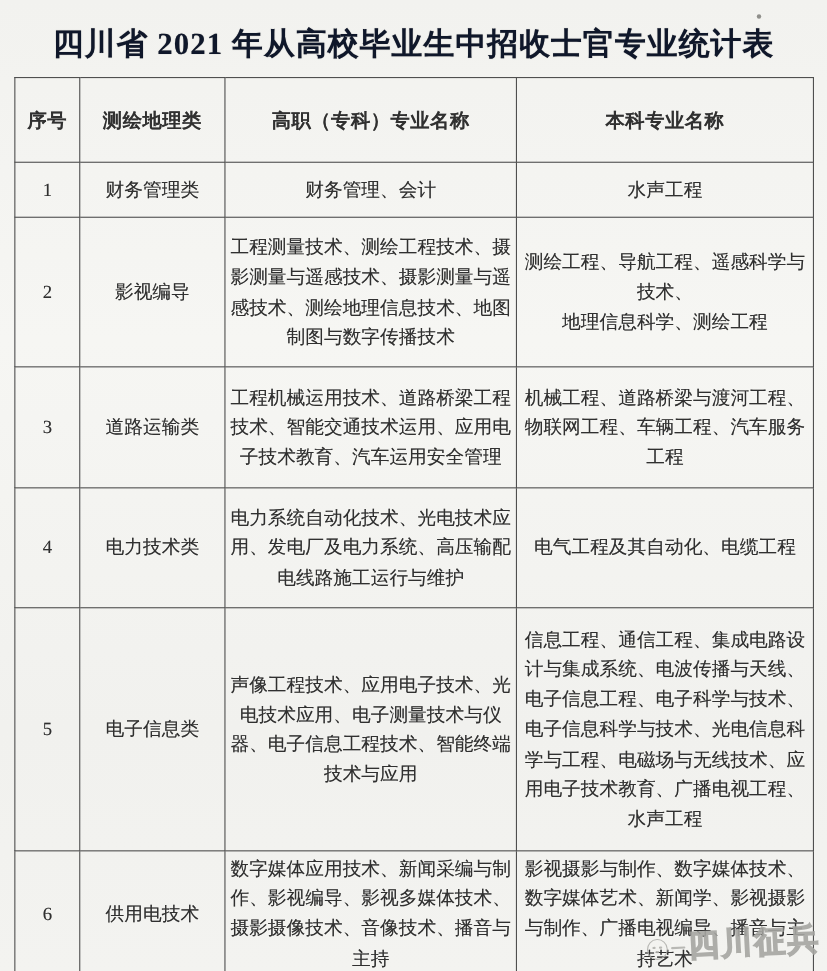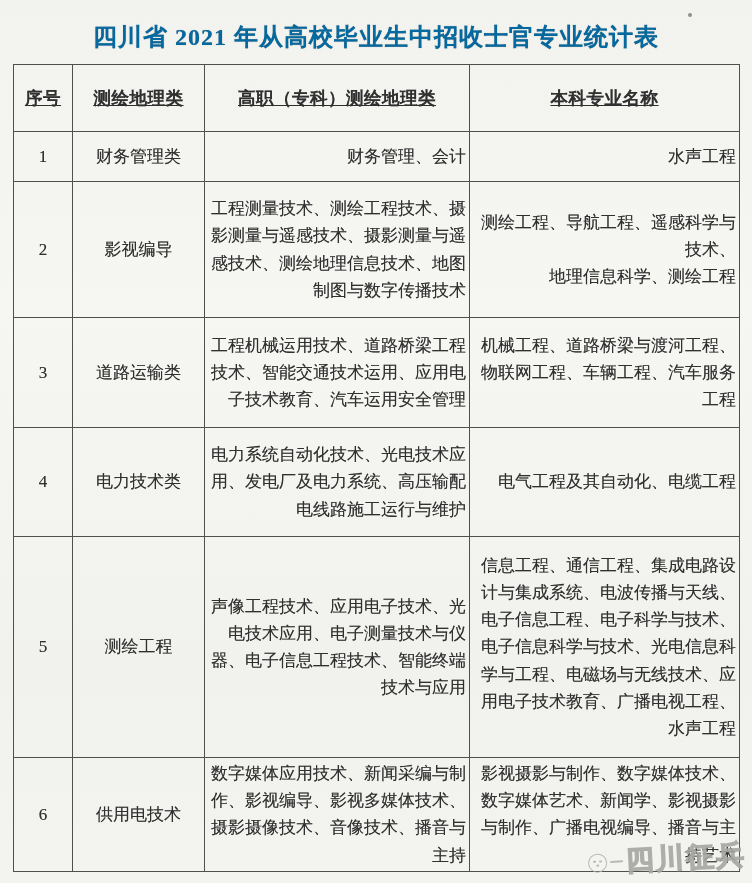--- a/index.html
+++ b/index.html
@@ -11,24 +11,24 @@
     height: 883px;
     position: relative;
     overflow: hidden;
     background: linear-gradient(180deg, #f2f2ef 0%, #f6f6f3 35%, #f1f1ee 75%, #f3f3f0 100%);
     font-family: "Liberation Serif", "DejaVu Serif", serif;
     color: #2e2e2e;
   }
   .page-title {
     margin: 21px 10px 11px 10px;
     text-align: center;
-    font-size: 24px;
+    font-size: 28px;
     font-weight: bold;
     letter-spacing: 1px;
-    color: #0369a1;
+    color: #0f172a;
     text-shadow: 0 0 0.7px rgba(40,40,40,0.55);
   }
   table.majors {
     border-collapse: collapse;
     table-layout: fixed;
     margin-left: 13px;
     width: 726px;
   }
   col.c1 { width: 59px; }
   col.c2 { width: 132px; }
@@ -44,21 +44,20 @@
     color: #303030;
     text-shadow: 0 0 0.6px rgba(50,50,50,0.5);
   }
   th {
     font-weight: bold;
     font-size: 17.5px;
     letter-spacing: 0.5px;
   }
   td.c-voc, td.c-ug {
     white-space: pre-line;
-    text-align: right;
   }
   .watermark {
     position: absolute;
     right: 6px;
     bottom: 10px;
     display: flex;
     align-items: center;
     gap: 3px;
     transform: rotate(-3deg);
     opacity: 0.9;
@@ -112,24 +111,24 @@
 <div class="page-title">四川省 2021 年从高校毕业生中招收士官专业统计表</div>
 
 <table class="majors">
   <colgroup>
     <col class="c1">
       <col class="c2">
       <col class="c3">
       <col class="c4">
   </colgroup>
   <thead>
-    <tr style="height:67px;text-decoration:underline;">
+    <tr style="height:77px;">
       <th>序号</th>
       <th>测绘地理类</th>
-      <th>高职（专科）测绘地理类</th>
+      <th>高职（专科）专业名称</th>
       <th>本科专业名称</th>
     </tr>
   </thead>
   <tbody>
     <tr style="height:50px;">
       <td class="c-no">1</td>
       <td class="c-cat">财务管理类</td>
       <td class="c-voc">财务管理、会计</td>
       <td class="c-ug">水声工程</td>
     </tr>
@@ -147,21 +146,21 @@
       <td class="c-ug">机械工程、道路桥梁与渡河工程、物联网工程、车辆工程、汽车服务工程</td>
     </tr>
     <tr style="height:109px;">
       <td class="c-no">4</td>
       <td class="c-cat">电力技术类</td>
       <td class="c-voc">电力系统自动化技术、光电技术应用、发电厂及电力系统、高压输配电线路施工运行与维护</td>
       <td class="c-ug">电气工程及其自动化、电缆工程</td>
     </tr>
     <tr style="height:221px;">
       <td class="c-no">5</td>
-      <td class="c-cat">测绘工程</td>
+      <td class="c-cat">电子信息类</td>
       <td class="c-voc">声像工程技术、应用电子技术、光电技术应用、电子测量技术与仪器、电子信息工程技术、智能终端技术与应用</td>
       <td class="c-ug">信息工程、通信工程、集成电路设计与集成系统、电波传播与天线、电子信息工程、电子科学与技术、电子信息科学与技术、光电信息科学与工程、电磁场与无线技术、应用电子技术教育、广播电视工程、水声工程</td>
     </tr>
     <tr style="height:113px;">
       <td class="c-no">6</td>
       <td class="c-cat">供用电技术</td>
       <td class="c-voc">数字媒体应用技术、新闻采编与制作、影视编导、影视多媒体技术、摄影摄像技术、音像技术、播音与主持</td>
       <td class="c-ug">影视摄影与制作、数字媒体技术、数字媒体艺术、新闻学、影视摄影与制作、广播电视编导、播音与主持艺术</td>
     </tr>
   </tbody>

